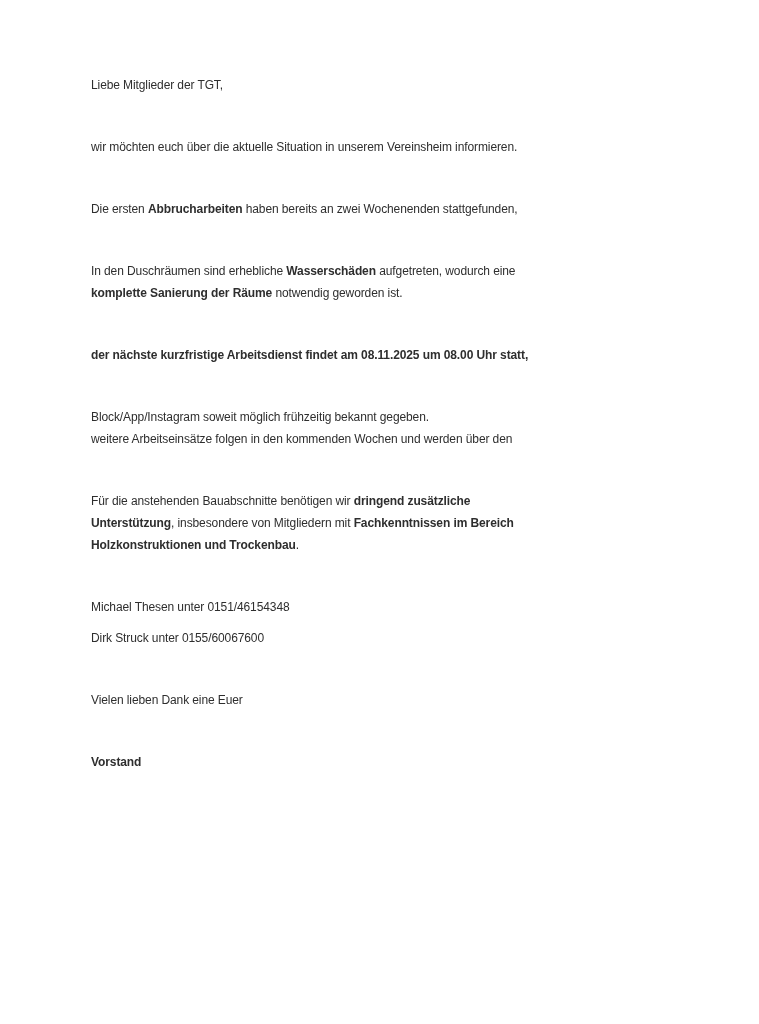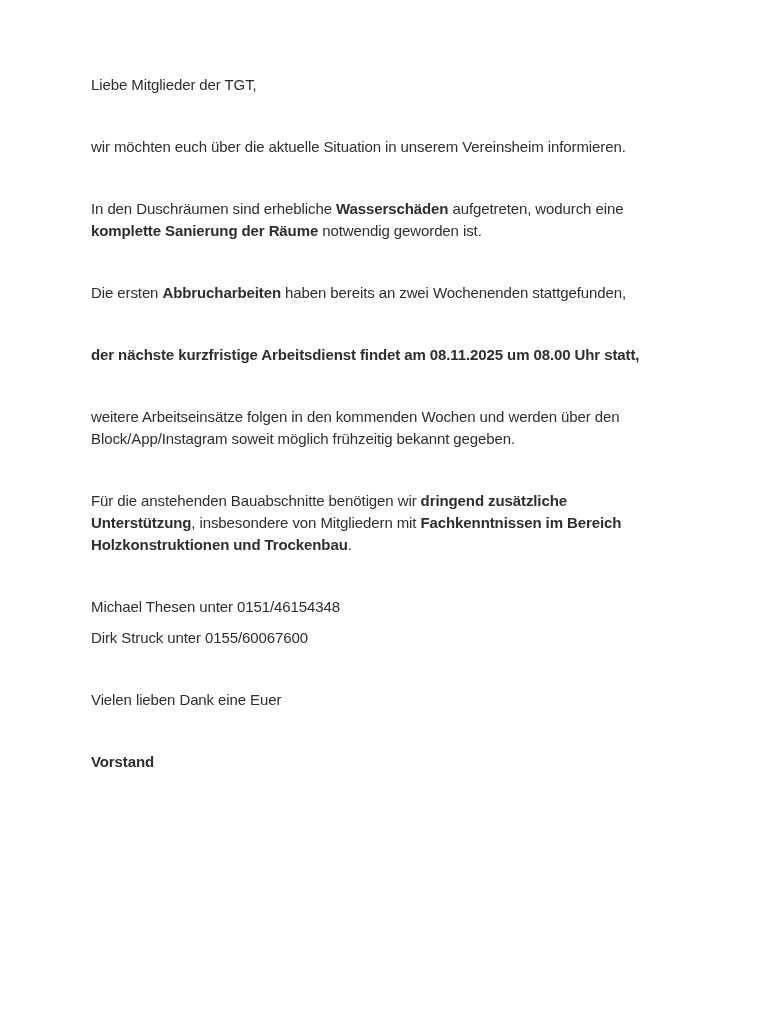--- a/index.html
+++ b/index.html
@@ -14,21 +14,21 @@
     font-family: "Liberation Sans", sans-serif;
   }
   .page {
     box-sizing: border-box;
     width: 759px;
     height: 1024px;
     padding: 74px 60px 0 91px;
     background: #ffffff;
   }
   .para {
-    font-size: 15px;
+    font-size: 12px;
     line-height: 22px;
     margin: 0 0 40px 0;
     font-weight: 400;
     letter-spacing: -0.1px;
     color: inherit;
     white-space: nowrap;
   }
   .para .line { display: block; }
   .para .r { font-weight: 400; }
   .para .b { font-weight: 700; }
@@ -48,32 +48,32 @@
 
 <div class="page">
   <div id="letter-body">
       <div class="para">
         <span class="line"><span class="r">Liebe Mitglieder der TGT,</span></span>
       </div>
       <div class="para">
         <span class="line"><span class="r">wir möchten euch über die aktuelle Situation in unserem Vereinsheim informieren.</span></span>
       </div>
       <div class="para">
+        <span class="line"><span class="r">Die ersten </span><span class="b">Abbrucharbeiten</span><span class="r"> haben bereits an zwei Wochenenden stattgefunden,</span></span>
+      </div>
+      <div class="para">
         <span class="line"><span class="r">In den Duschräumen sind erhebliche </span><span class="b">Wasserschäden</span><span class="r"> aufgetreten, wodurch eine</span></span>
         <span class="line"><span class="b">komplette Sanierung der Räume</span><span class="r"> notwendig geworden ist.</span></span>
-      </div>
-      <div class="para">
-        <span class="line"><span class="r">Die ersten </span><span class="b">Abbrucharbeiten</span><span class="r"> haben bereits an zwei Wochenenden stattgefunden,</span></span>
       </div>
       <div class="para">
         <span class="line"><span class="b">der nächste kurzfristige Arbeitsdienst findet am 08.11.2025 um 08.00 Uhr statt,</span></span>
       </div>
       <div class="para">
+        <span class="line"><span class="r">Block/App/Instagram soweit möglich frühzeitig bekannt gegeben.</span></span>
         <span class="line"><span class="r">weitere Arbeitseinsätze folgen in den kommenden Wochen und werden über den</span></span>
-        <span class="line"><span class="r">Block/App/Instagram soweit möglich frühzeitig bekannt gegeben.</span></span>
       </div>
       <div class="para">
         <span class="line"><span class="r">Für die anstehenden Bauabschnitte benötigen wir </span><span class="b">dringend zusätzliche</span></span>
         <span class="line"><span class="b">Unterstützung</span><span class="r">, insbesondere von Mitgliedern mit </span><span class="b">Fachkenntnissen im Bereich</span></span>
         <span class="line"><span class="b">Holzkonstruktionen und Trockenbau</span><span class="r">.</span></span>
       </div>
       <div class="para tight">
         <span class="line"><span class="r">Michael Thesen unter 0151/46154348</span></span>
       </div>
       <div class="para contacts-end">

